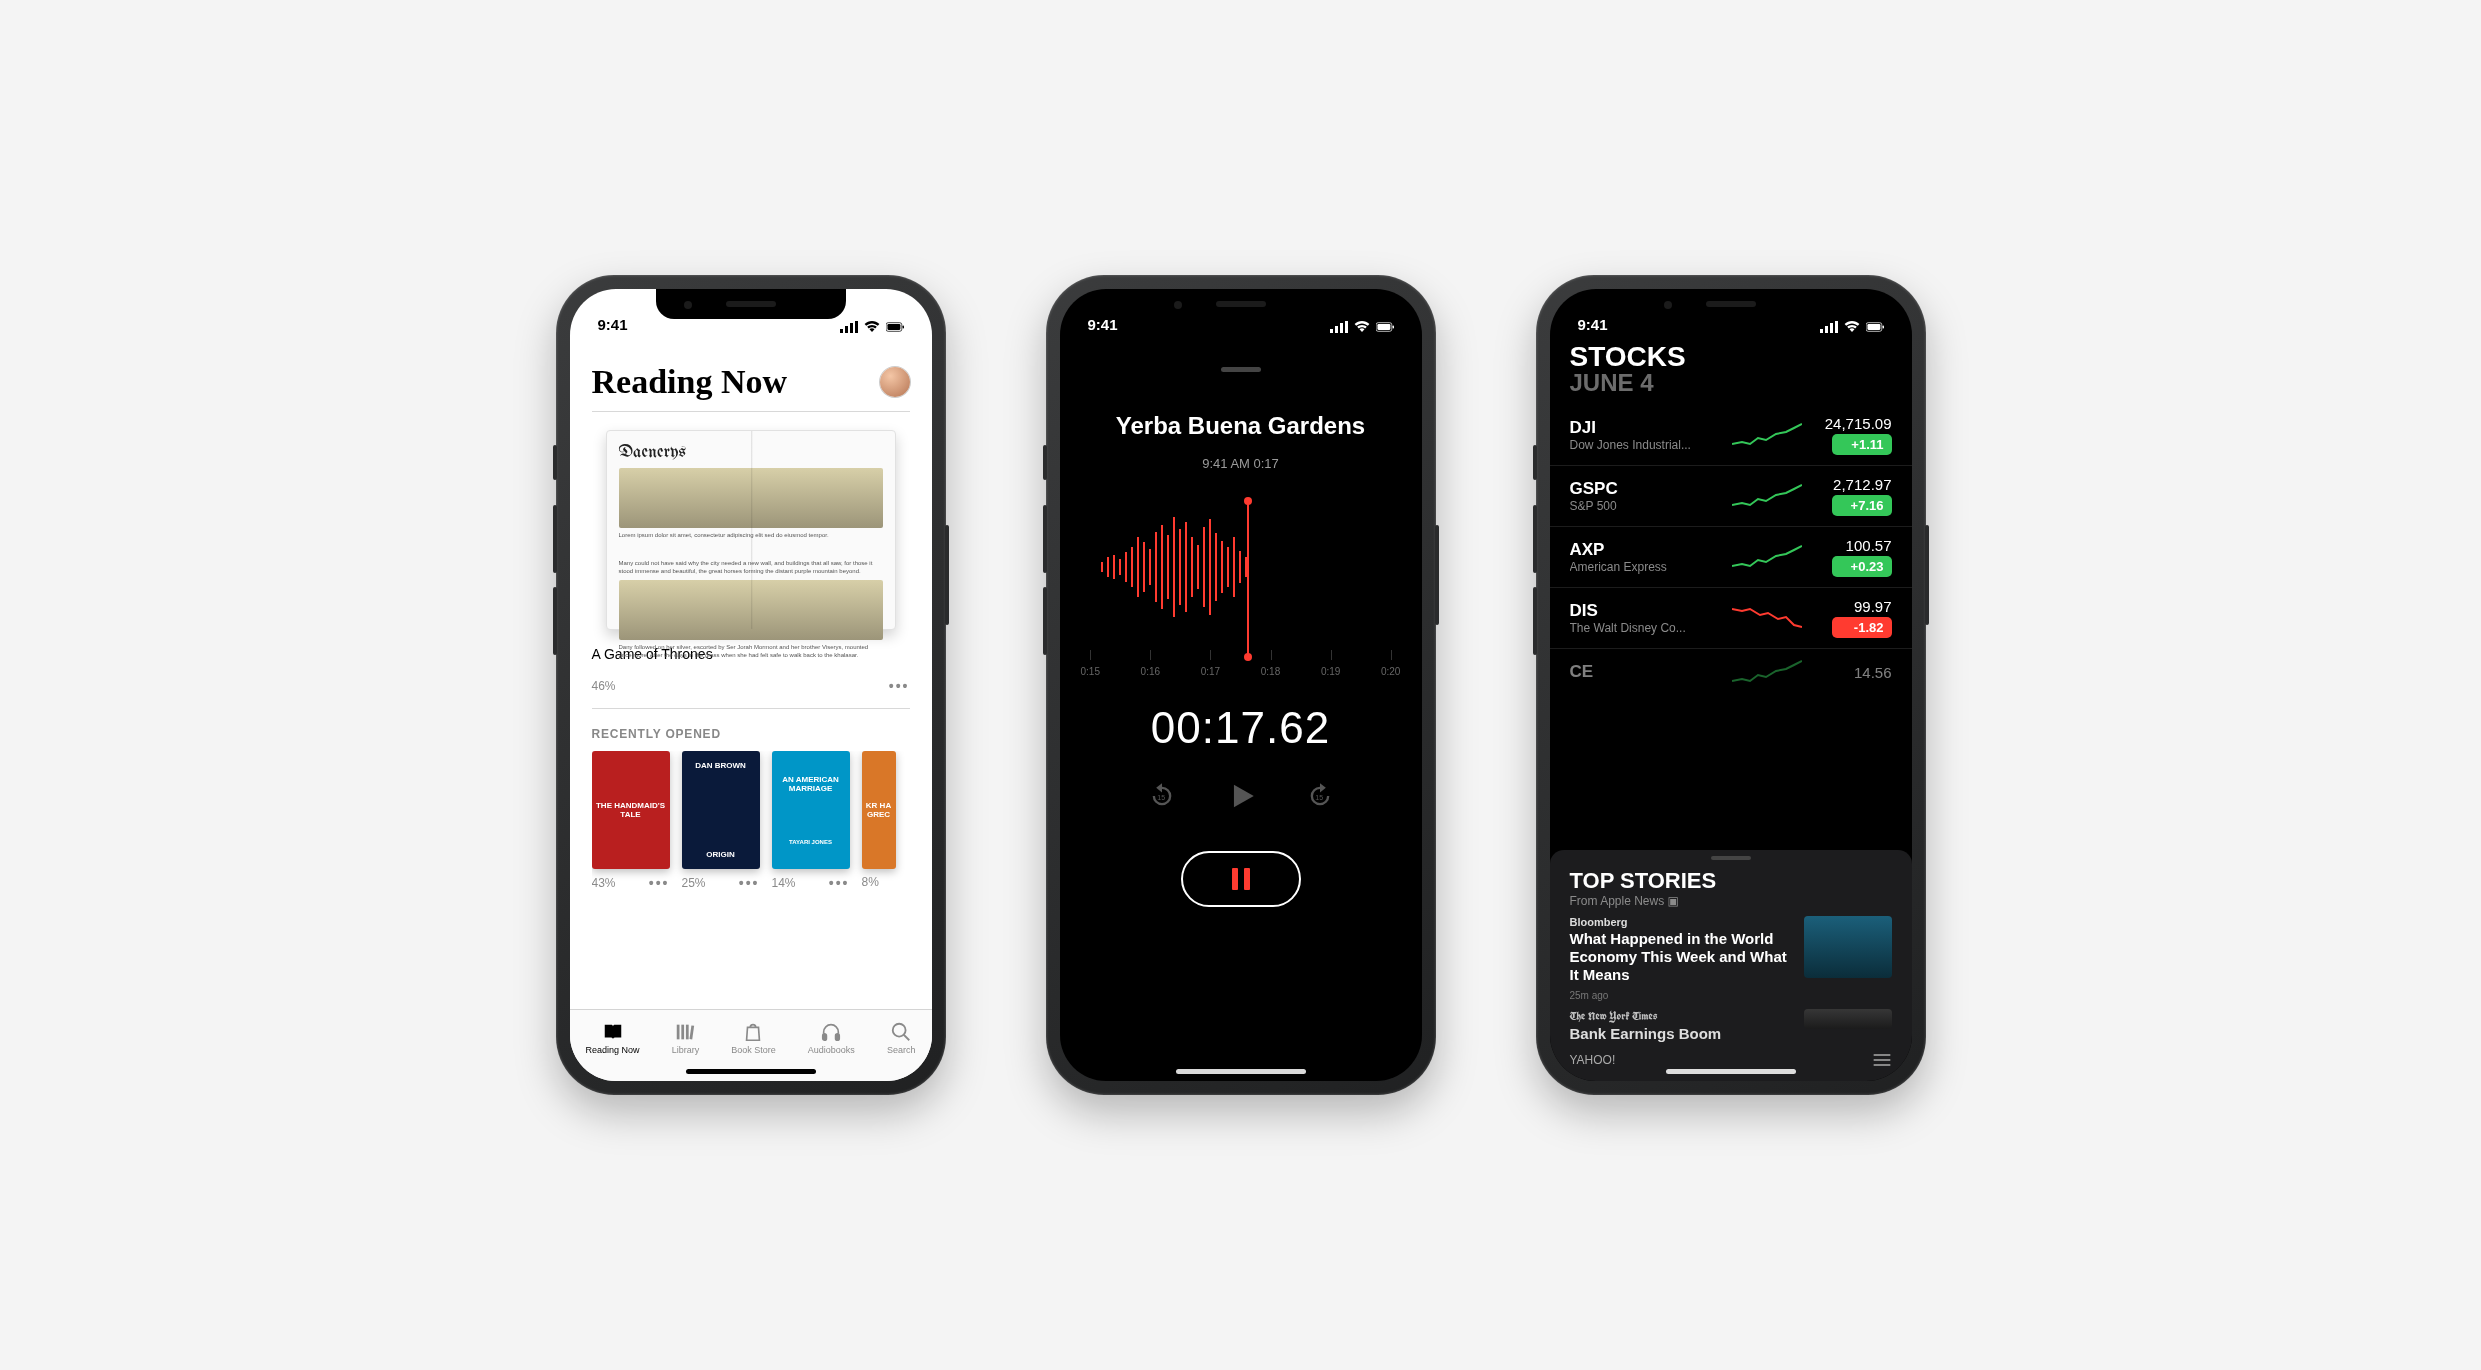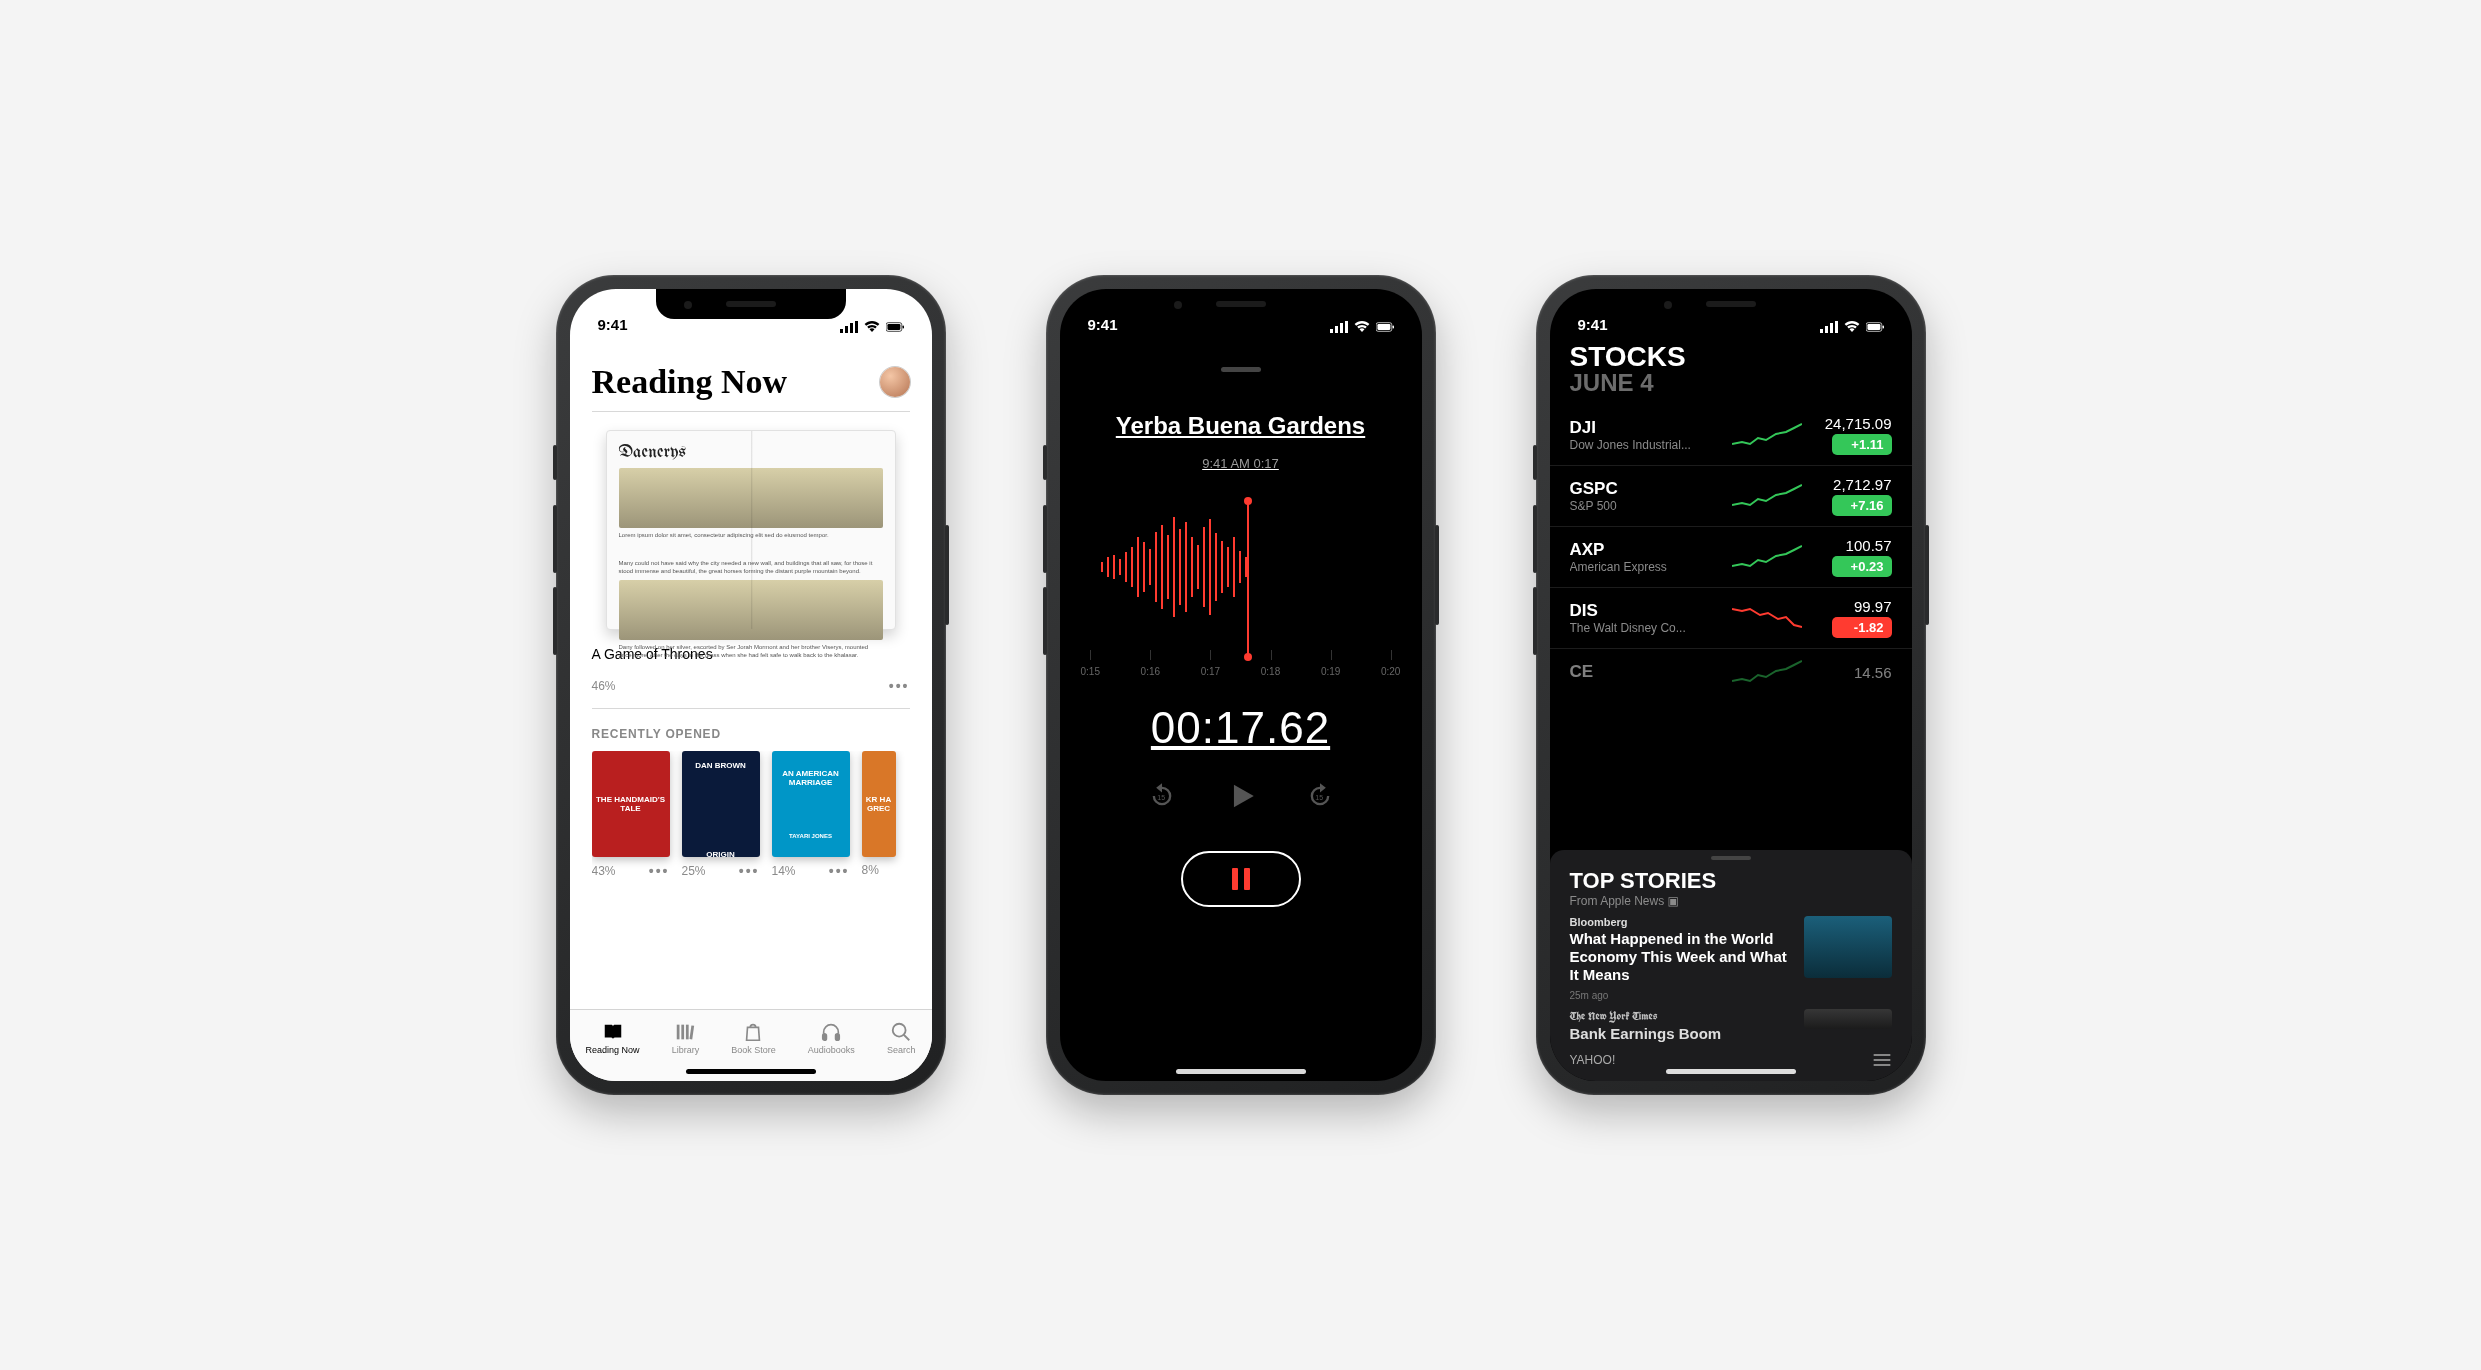--- a/index.html
+++ b/index.html
@@ -63,30 +63,30 @@
 .page{flex:1;padding:10px 12px;font-size:6px;line-height:1.3;color:#555;}
 .page .chapter{font-family:'Old English Text MT','UnifrakturMaguntia',serif;font-size:18px;color:#222;margin-bottom:4px;}
 .page .illus{width:100%;height:60px;background:linear-gradient(#d7cfa8,#9c9579);border-radius:2px;margin:4px 0;}
 .current-meta{align-self:flex-start;width:100%;margin-top:16px;font-size:14px;}
 .muted{color:#8a8a8a;font-size:12px;}
 .row-flex{display:flex;justify-content:space-between;align-items:center;}
 .dots{color:#8a8a8a;font-weight:700;letter-spacing:2px;font-size:14px;}
 .section-label{font-size:12px;letter-spacing:.8px;color:#888;font-weight:600;margin:8px 0 10px;}
 .shelf{display:flex;gap:12px;overflow:hidden;}
 .book-card{flex:0 0 78px;display:flex;flex-direction:column;gap:6px;}
-.cover{width:78px;height:106px;border-radius:3px;box-shadow:0 3px 8px rgba(0,0,0,.25);background-size:cover;display:flex;flex-direction:column;justify-content:center;align-items:center;color:#fff;font-size:8px;text-align:center;padding:4px;font-weight:600;gap:40px;}
+.cover{width:78px;height:118px;border-radius:3px;box-shadow:0 3px 8px rgba(0,0,0,.25);background-size:cover;display:flex;flex-direction:column;justify-content:center;align-items:center;color:#fff;font-size:8px;text-align:center;padding:4px;font-weight:600;gap:40px;}
 .tabbar{height:72px;border-top:1px solid #d4d4d4;display:flex;justify-content:space-around;align-items:center;padding-bottom:16px;background:#fafafa;}
 .tab{display:flex;flex-direction:column;align-items:center;gap:2px;color:#8a8a8a;font-size:9px;}
 .tab.active{color:#000;}
 .tab svg{width:22px;height:22px;}
 .home-ind{position:absolute;bottom:7px;left:50%;transform:translateX(-50%);width:130px;height:5px;border-radius:3px;background:#000;}
 .home-ind.light{background:#fff;opacity:.85;}
 
 
-.vm-content{flex:1;display:flex;flex-direction:column;align-items:center;color:#fff;padding-top:32px;text-decoration:underline;}
+.vm-content{flex:1;display:flex;flex-direction:column;align-items:center;color:#fff;padding-top:32px;}
 .vm-sheet-handle{width:40px;height:5px;border-radius:3px;background:#444;margin-bottom:40px;}
 .vm-title{font-size:24px;font-weight:600;}
 .vm-sub{font-size:13px;color:#9a9a9a;margin-top:16px;}
 .waveform{margin-top:36px;width:320px;height:170px;position:relative;}
 .wave-svg{width:100%;height:120px;}
 .wave-axis{position:absolute;bottom:0;left:0;right:0;display:flex;justify-content:space-between;font-size:10px;color:#666;}
 .wave-axis span{position:relative;}
 .wave-axis span::before{content:"";position:absolute;top:-16px;left:50%;width:1px;height:10px;background:#333;}
 .playhead{position:absolute;top:-6px;bottom:20px;left:52%;width:2px;background:#ff3b30;}
 .playhead::before,.playhead::after{content:"";position:absolute;left:-3px;width:8px;height:8px;border-radius:50%;background:#ff3b30;} .playhead::before{top:-4px;} .playhead::after{bottom:-4px;}

